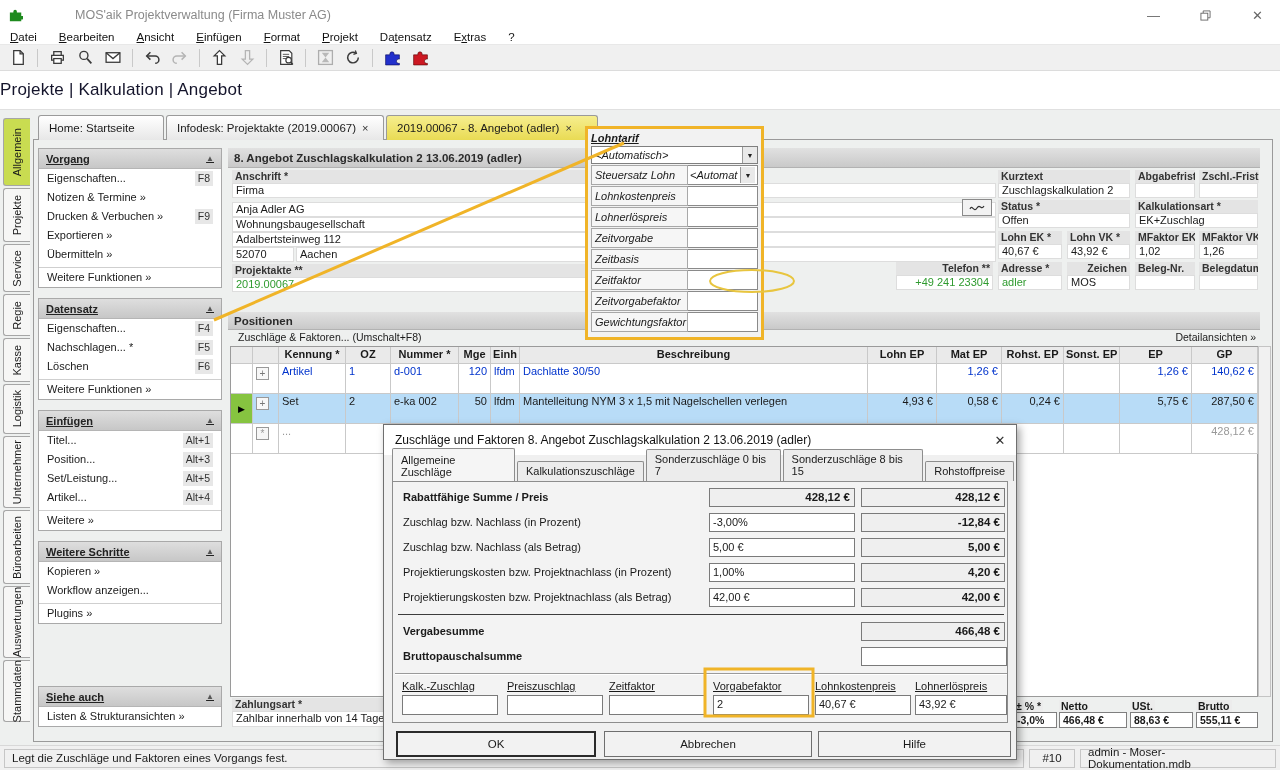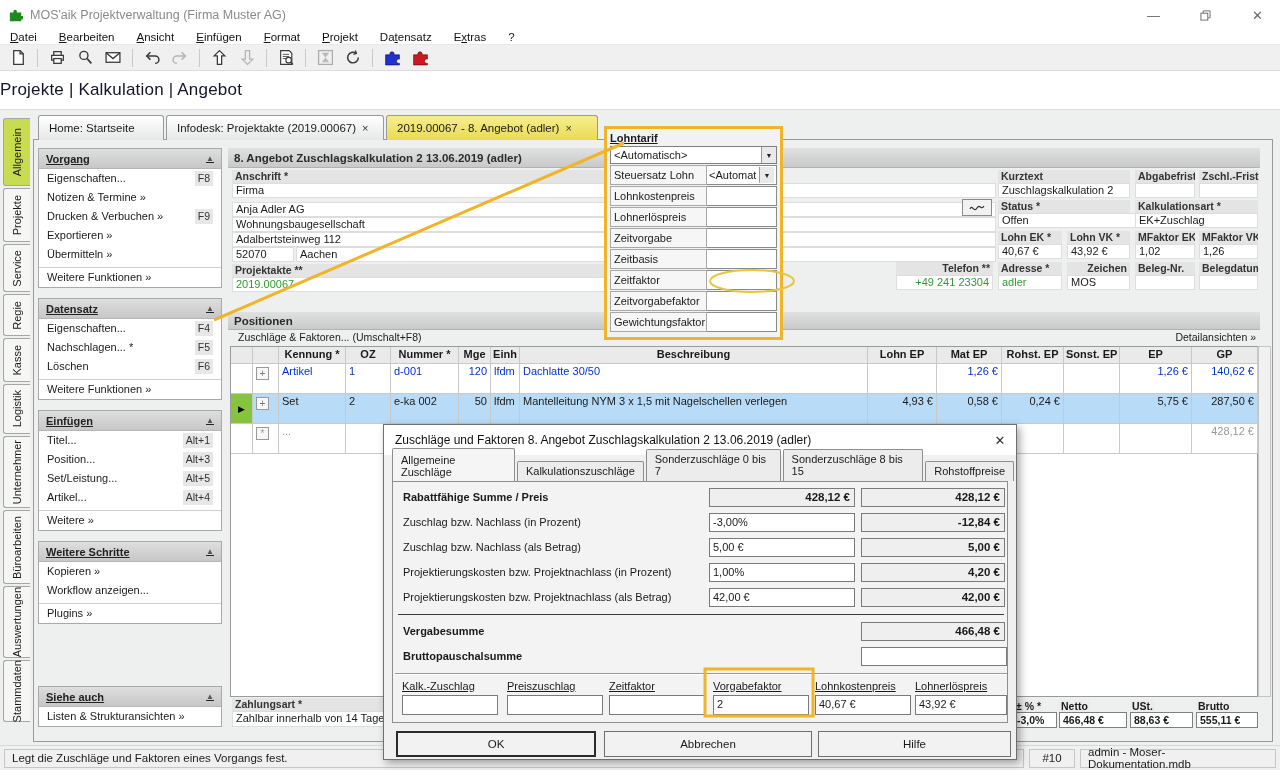--- a/index.html
+++ b/index.html
@@ -3,21 +3,21 @@
 <meta charset="utf-8">
 <style>
   * { box-sizing: border-box; margin: 0; padding: 0; }
   html,body { width:1280px; height:770px; overflow:hidden; }
   body { font-family:"Liberation Sans", sans-serif; font-size:11px; color:#1a1a1a;
          background:#eef0ef; position:relative; }
   .abs { position:absolute; }
 
   
   .titlebar { background:#fff; display:flex; align-items:center; gap:7px; padding-left:9px; }
-  .wtitle { color:#8a8a8a; font-size:12.5px; flex:1; }
+  .wtitle { color:#8a8a8a; font-size:12.5px; flex:1;margin-left:45px; }
   .winbtn { width:45px; height:30px; display:flex; align-items:center; justify-content:center; color:#666; font-size:13px; }
   .menubar { background:#fff; display:flex; align-items:center; gap:22px; padding-left:10px; font-size:11.5px; border-bottom:1px solid #e8e8e8; }
   .menu-item { color:#111; }
   .toolbar { background:#f0f0f0; display:flex; align-items:center; gap:4px; padding-left:6px; border-bottom:1px solid #dcdcdc; }
   .tbtn { width:24px; height:22px; display:flex; align-items:center; justify-content:center; }
   .tsep { width:1px; height:18px; background:#c9c9c9; margin:0 3px; }
   .crumbbar { background:#fff; border-bottom:1px solid #e0e0e0; display:flex; align-items:center; }
   .crumb { font-size:17px; color:#14142b; padding-left:0; letter-spacing:.2px; }
 
   
@@ -55,21 +55,21 @@
   .tc { border-right:1px solid #c9c9c9; border-bottom:1px solid #c9c9c9; padding:1px 3px; overflow:hidden; white-space:nowrap; }
   .thead .tc { background:#eaeaea; font-weight:bold; text-align:center; padding:1px 2px; height:17px; }
   .drow .tc { height:30px; }
   .sel .tc { background:#b8dcf7; }
   .indcell { background:#86c440; color:#000; display:flex; align-items:center; justify-content:center; font-size:9px; }
   .plusbox { width:13px; height:13px; border:1px solid #999; background:#f7f7f7; color:#777; font-size:10px;
              display:flex; align-items:center; justify-content:center; margin-top:2px; }
   .scrollstrip { left:1258px; top:346px; width:13px; height:351px; background:#f1f1f1; border:1px solid #c4c4c4; }
 
   
-  .popup { left:604px; top:126px; width:179px; height:214px; background:#f2f2f2; border:3px solid #F0B428; z-index:30; padding:2px 3px; }
+  .popup { left:585px; top:126px; width:179px; height:214px; background:#f2f2f2; border:3px solid #F0B428; z-index:30; padding:2px 3px;font-style:italic; }
   .ptitle { font-weight:bold; font-size:11px; line-height:15px; text-decoration:underline; text-decoration-color:#1a1a1a; }
   .combo { display:flex; height:18px; border:1px solid #7f7f7f; background:#fff; align-items:center; }
   .combo .ctext { flex:1; padding:0 3px; overflow:hidden; white-space:nowrap; }
   .cbtn { width:15px; height:100%; background:#e9e9e9; border-left:1px solid #9a9a9a; display:flex; align-items:center; justify-content:center; font-size:7px; color:#222; }
   .lrow { display:flex; height:20px; margin-top:1px; }
   .lrow .ll { width:97px; background:#f6f6f6; border:1px solid #a8a8a8; padding:1px 3px; line-height:16px; white-space:nowrap; overflow:hidden;}
   .lrow .lv { flex:1; background:#fff; border:1px solid #8a8a8a; border-left:none; display:flex; align-items:center; padding:0 2px; overflow:hidden; white-space:nowrap;}
 
   
   .dlg { left:383px; top:424px; width:634px; height:336px; background:#f0f0f0; border:1px solid #6f6f6f;
@@ -394,21 +394,21 @@
 </div>
 
 <div class="abs lbl" style="left:998px;top:170px;width:132px">Kurztext</div>
 <div class="abs val" style="left:998px;top:183px;width:132px;height:15px">Zuschlagskalkulation 2</div>
 <div class="abs lbl" style="left:1135px;top:170px;width:60px">Abgabefrist</div>
 <div class="abs val" style="left:1135px;top:183px;width:60px;height:15px"></div>
 <div class="abs lbl" style="left:1199px;top:170px;width:60px">Zschl.-Frist</div>
 <div class="abs val" style="left:1199px;top:183px;width:59px;height:15px"></div>
 
 <div class="abs lbl" style="left:998px;top:200px;width:132px">Status *</div>
-<div class="abs val" style="left:998px;top:213px;width:152px;height:15px">Offen</div>
+<div class="abs val" style="left:998px;top:213px;width:132px;height:15px">Offen</div>
 <div class="abs lbl" style="left:1135px;top:200px;width:123px">Kalkulationsart *</div>
 <div class="abs val" style="left:1135px;top:213px;width:123px;height:15px">EK+Zuschlag</div>
 
 <div class="abs lbl" style="left:998px;top:231px;width:64px">Lohn EK *</div>
 <div class="abs val" style="left:998px;top:244px;width:64px;height:15px">40,67 €</div>
 <div class="abs lbl" style="left:1067px;top:231px;width:63px">Lohn VK *</div>
 <div class="abs val" style="left:1067px;top:244px;width:63px;height:15px">43,92 €</div>
 <div class="abs lbl" style="left:1135px;top:231px;width:60px">MFaktor EK</div>
 <div class="abs val" style="left:1135px;top:244px;width:60px;height:15px">1,02</div>
 <div class="abs lbl" style="left:1199px;top:231px;width:59px">MFaktor VK</div>

